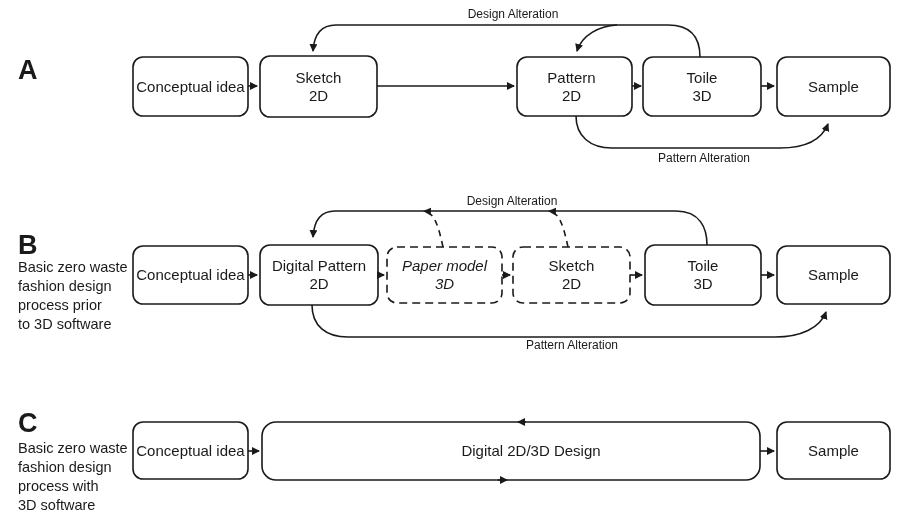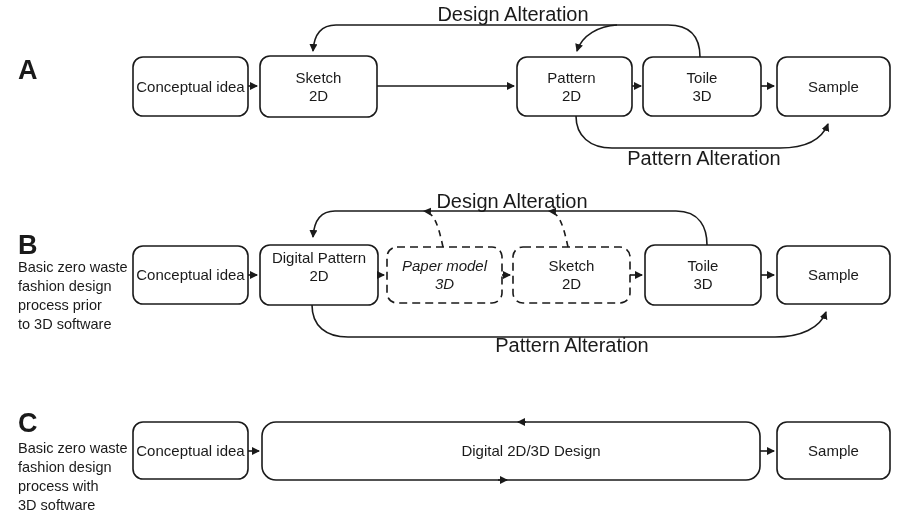--- a/index.html
+++ b/index.html
@@ -40,21 +40,21 @@
     font-size: 15px;
     line-height: 18px;
   }
   .arrow-label {
     position: absolute;
     width: 220px;
     height: 20px;
     display: flex;
     align-items: center;
     justify-content: center;
-    font-size: 20px;
+    font-size: 12px;
     white-space: nowrap;
   }
 </style>
 </head>
 <body>
 
 <div id="canvas">
 
   <svg id="connector-layer" viewBox="0 0 910 520" fill="none" stroke="#1a1a1a" stroke-width="1.6">
     <defs>
@@ -118,21 +118,21 @@
   <div class="box-label" style="left:777px; top:57px; width:113px; height:59px;">Sample</div>
   <div class="arrow-label" style="left:403px; top:4px;">Design Alteration</div>
   <div class="arrow-label" style="left:594px; top:148px;">Pattern Alteration</div>
 
   <div class="section-letter" style="left:18px; top:230px;">B</div>
   <div class="section-caption" style="left:18px; top:258px;">Basic zero waste
 fashion design
 process prior
 to 3D software</div>
   <div class="box-label" style="left:133px; top:246px; width:115px; height:58px;">Conceptual idea</div>
-  <div class="box-label" style="left:260px; top:237px; width:118px; height:60px;border-radius:8px;">Digital Pattern
+  <div class="box-label" style="left:260px; top:245px; width:118px; height:60px;border-radius:8px;">Digital Pattern
 2D</div>
   <div class="box-label" style="left:387px; top:247px; width:115px; height:56px;font-style:italic;">Paper model
 3D</div>
   <div class="box-label" style="left:513px; top:247px; width:117px; height:56px;">Sketch
 2D</div>
   <div class="box-label" style="left:645px; top:245px; width:116px; height:60px;">Toile
 3D</div>
   <div class="box-label" style="left:777px; top:246px; width:113px; height:58px;">Sample</div>
   <div class="arrow-label" style="left:402px; top:191px;">Design Alteration</div>
   <div class="arrow-label" style="left:462px; top:335px;">Pattern Alteration</div>

